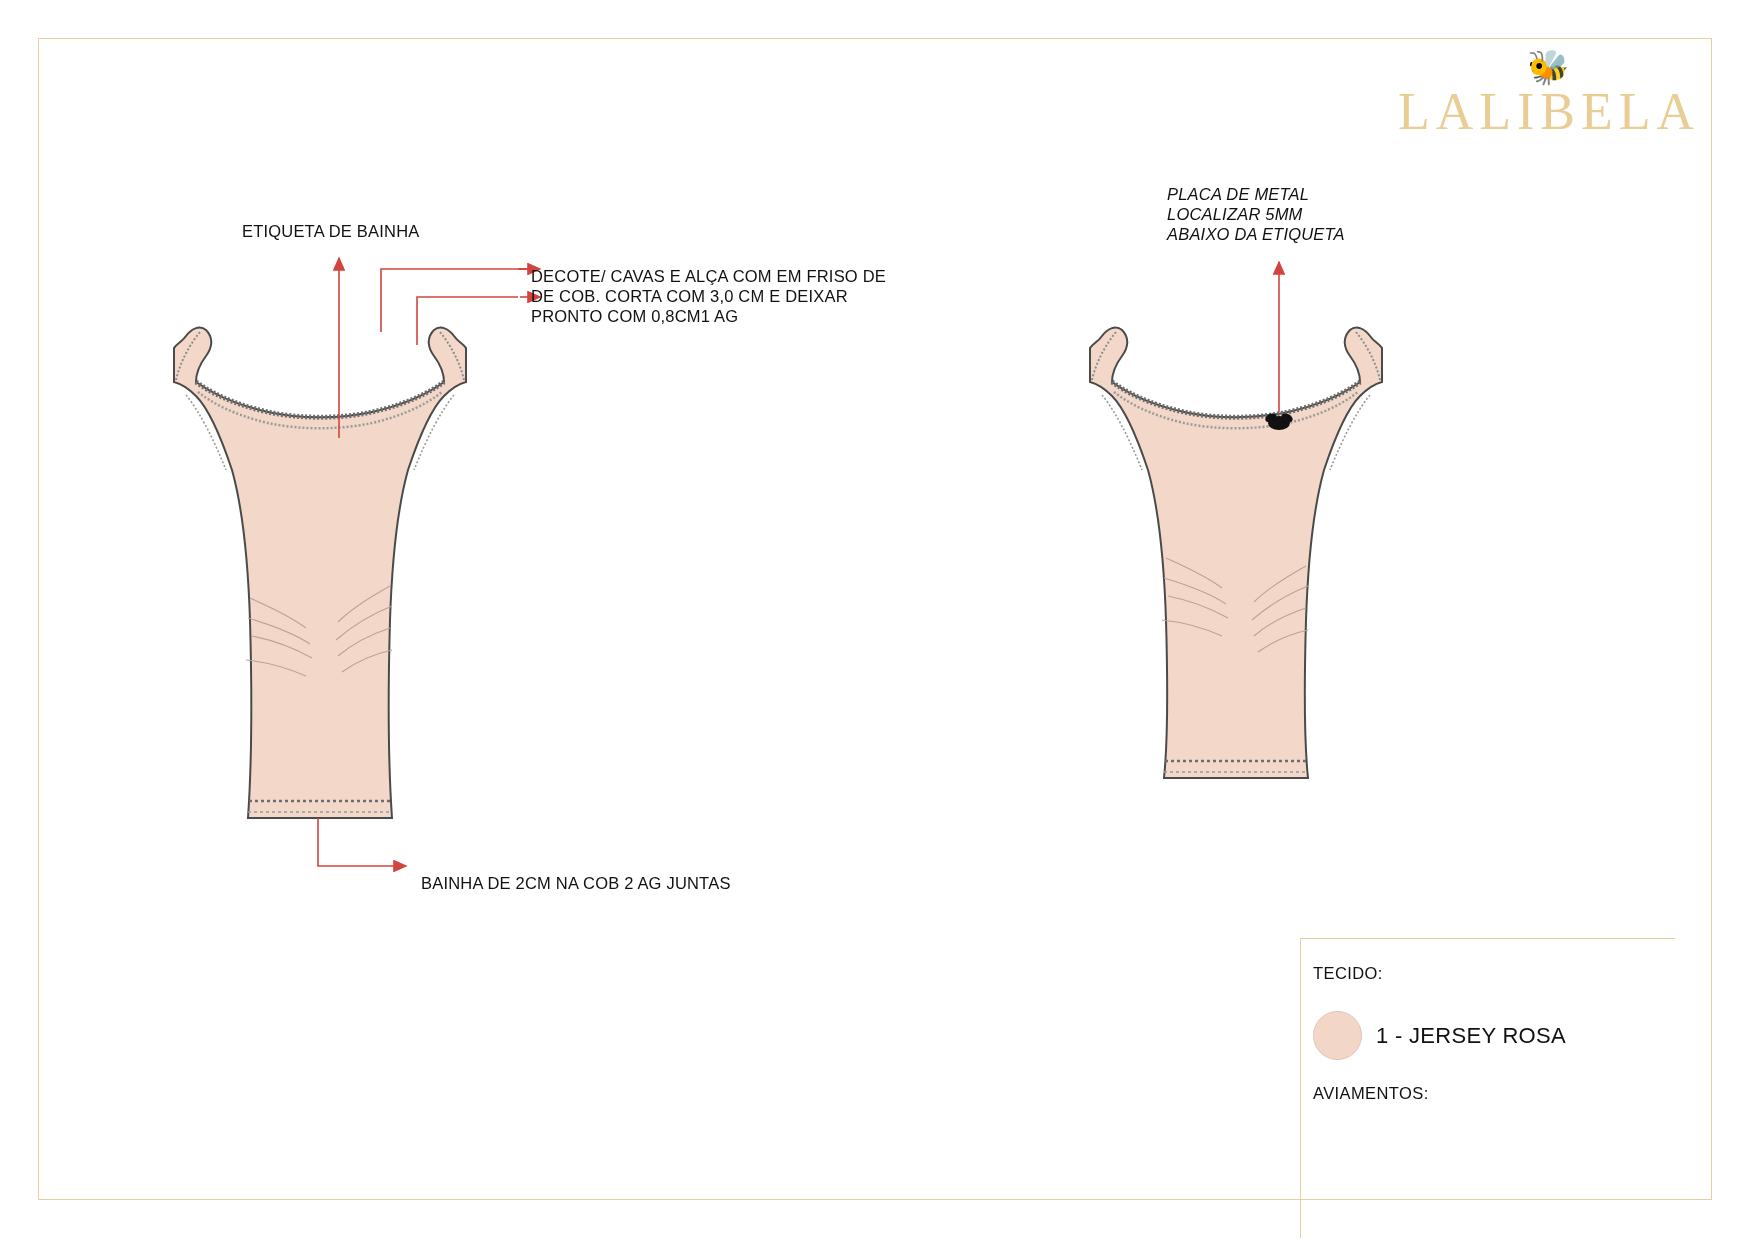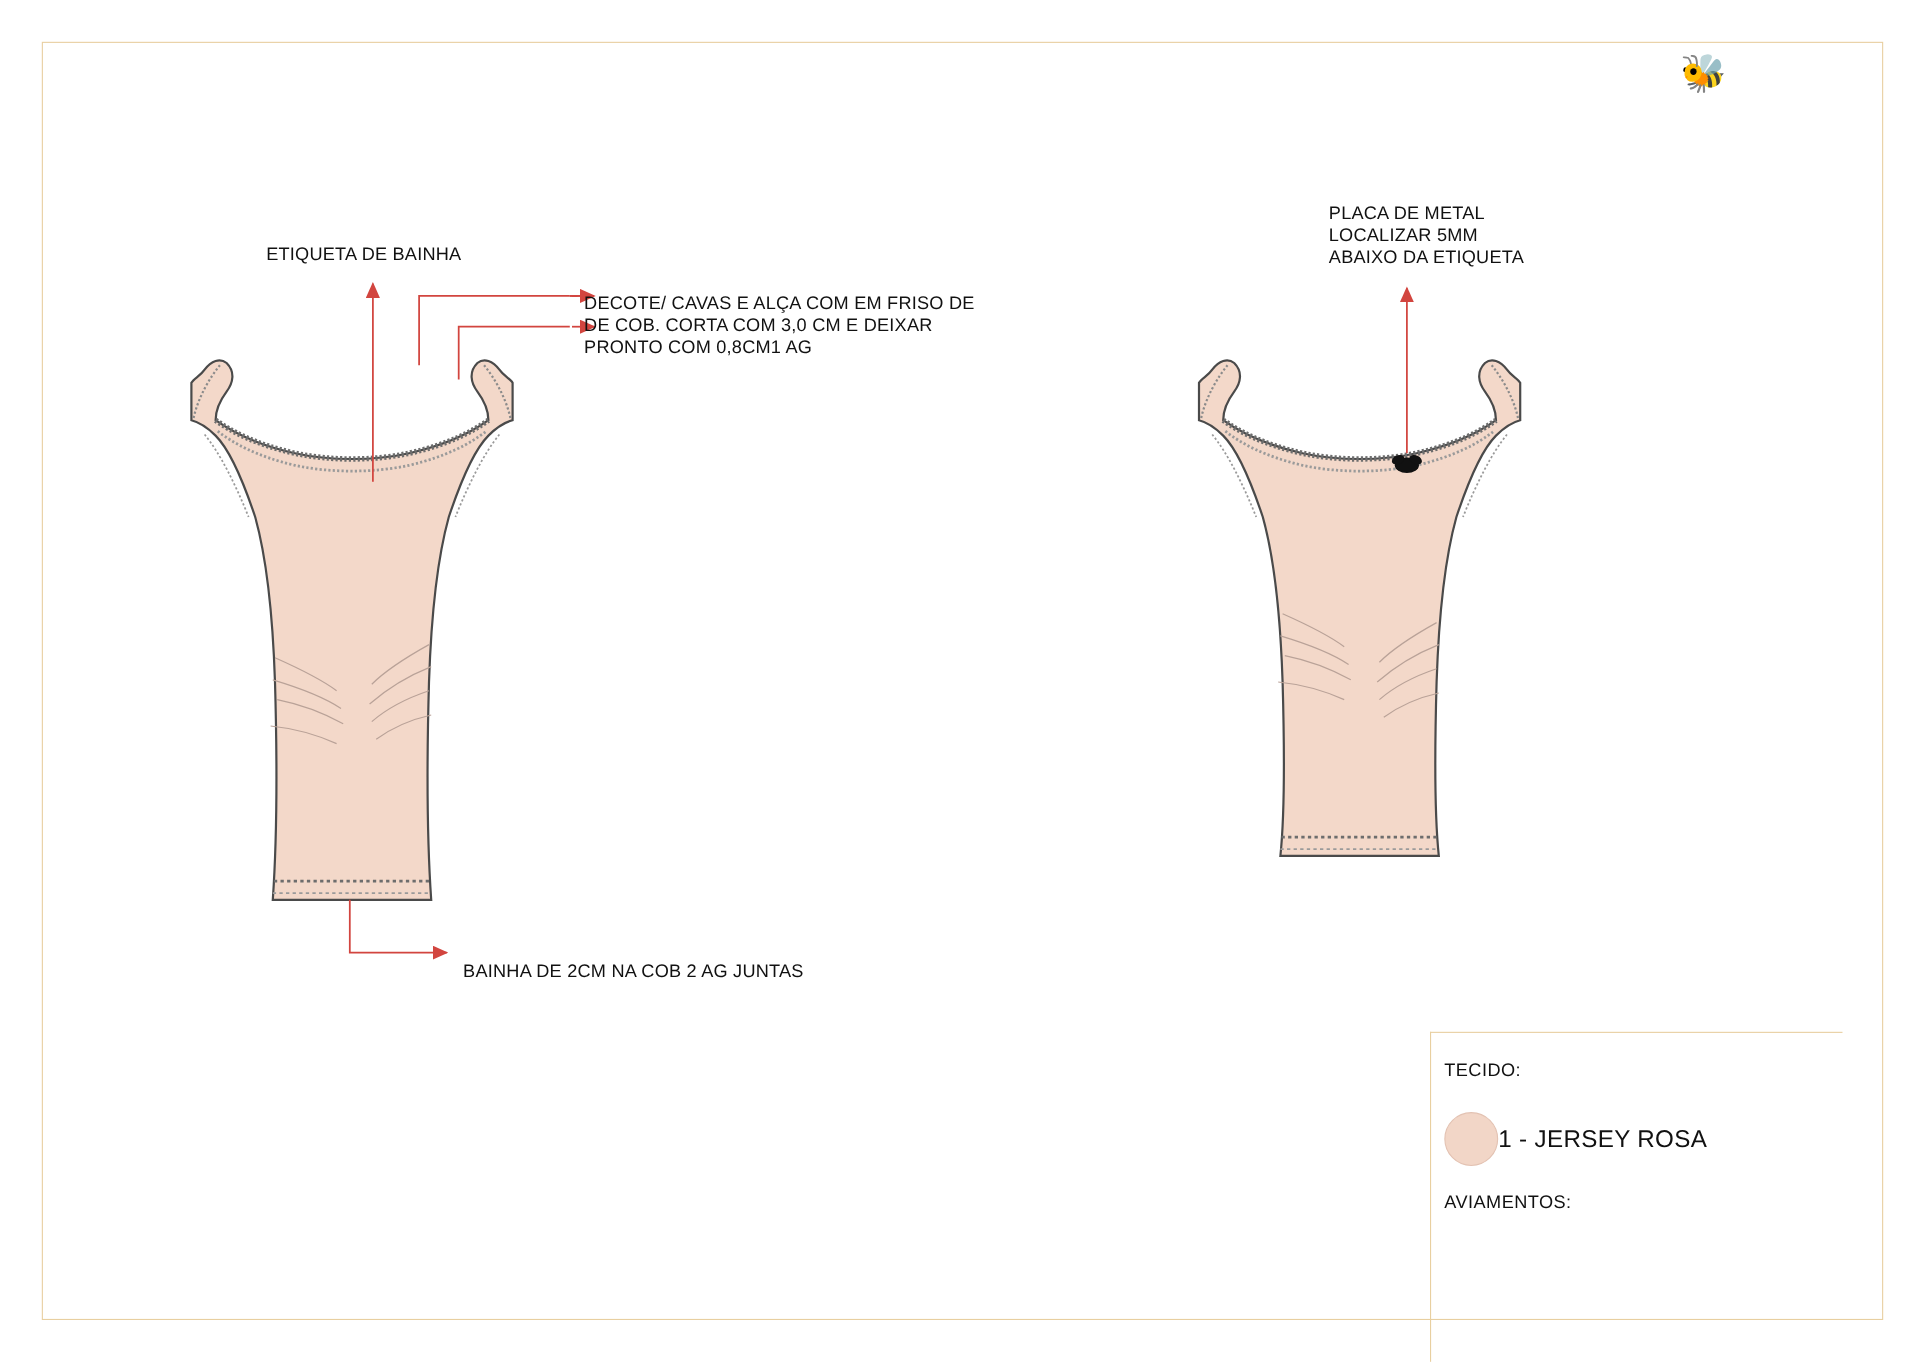--- a/index.html
+++ b/index.html
@@ -49,21 +49,21 @@
     position: absolute;
     font-size: 16.5px;
     line-height: 20px;
     color: #111111;
     letter-spacing: 0.2px;
     white-space: pre-line;
   }
   #note-etiqueta { left: 242px; top: 221px; }
   #note-decote   { left: 531px; top: 266px; }
   #note-bainha   { left: 421px; top: 873px; }
-  #note-placa    { left: 1208px; top: 184px; }
+  #note-placa    { left: 1167px; top: 184px; font-style: italic; }
 
   .legend {
     position: absolute;
     left: 1300px;
     top: 938px;
     width: 375px;
     height: 300px;
     border-left: 1.5px solid #e8cfa0;
     border-top: 1.5px solid #e8cfa0;
     box-sizing: border-box;
@@ -84,33 +84,35 @@
     align-items: center;
   }
   .swatch {
     width: 47px;
     height: 47px;
     border-radius: 50%;
     background: #f2d6c7;
     border: 1px solid #e3c2b2;
   }
   .swatch-text {
+    margin-left: 14px;
     font-size: 22px;
     color: #111;
     letter-spacing: 0.3px;
   }
   svg.art { position: absolute; left: 0; top: 0; width: 1754px; height: 1240px; pointer-events: none; }
 </style>
 </head>
 <body>
 
 <div class="sheet"></div>
 
 <div class="brand">
   <div class="brand-bee">🐝</div>
+  <div class="brand-word">LALIBELA</div>
 </div>
 
 <svg class="art" viewBox="0 0 1754 1240" xmlns="http://www.w3.org/2000/svg">
   <defs>
     <marker id="arrowhead" markerWidth="9" markerHeight="8" refX="8" refY="4" orient="auto">
       <polygon points="0 0, 9 4, 0 8" fill="#d2453f"></polygon>
     </marker>
   </defs>
 
   <g>

